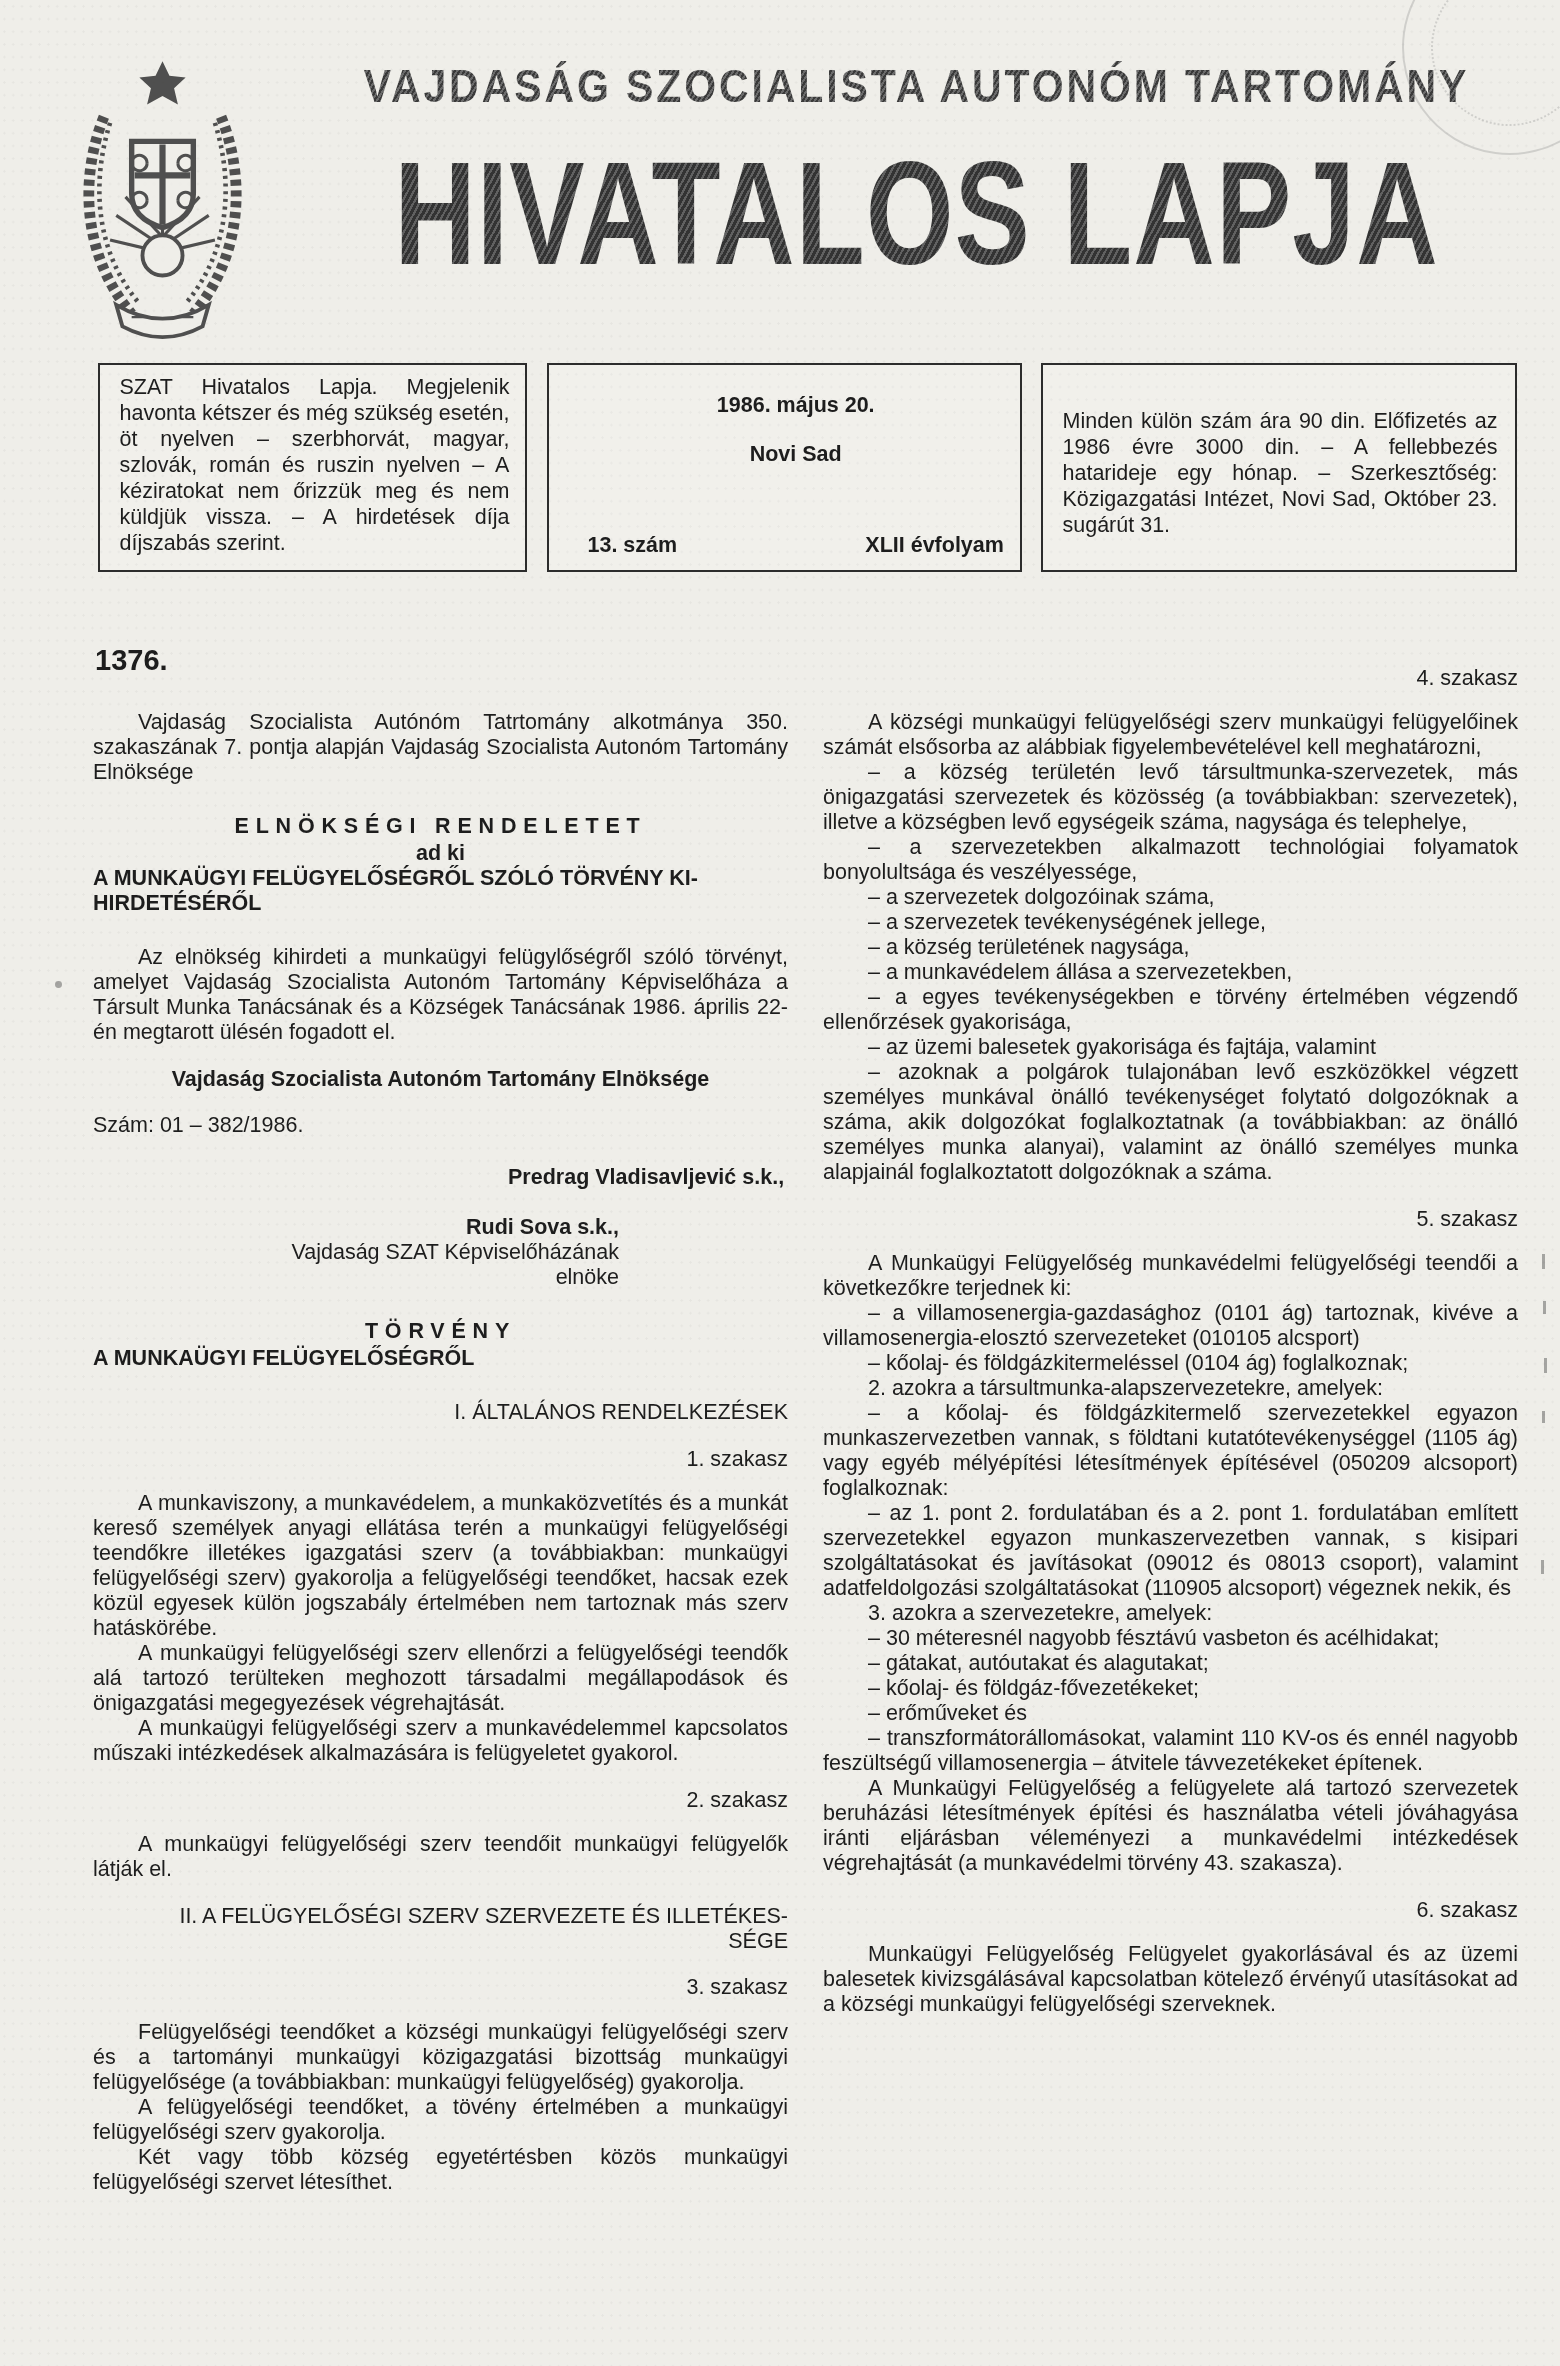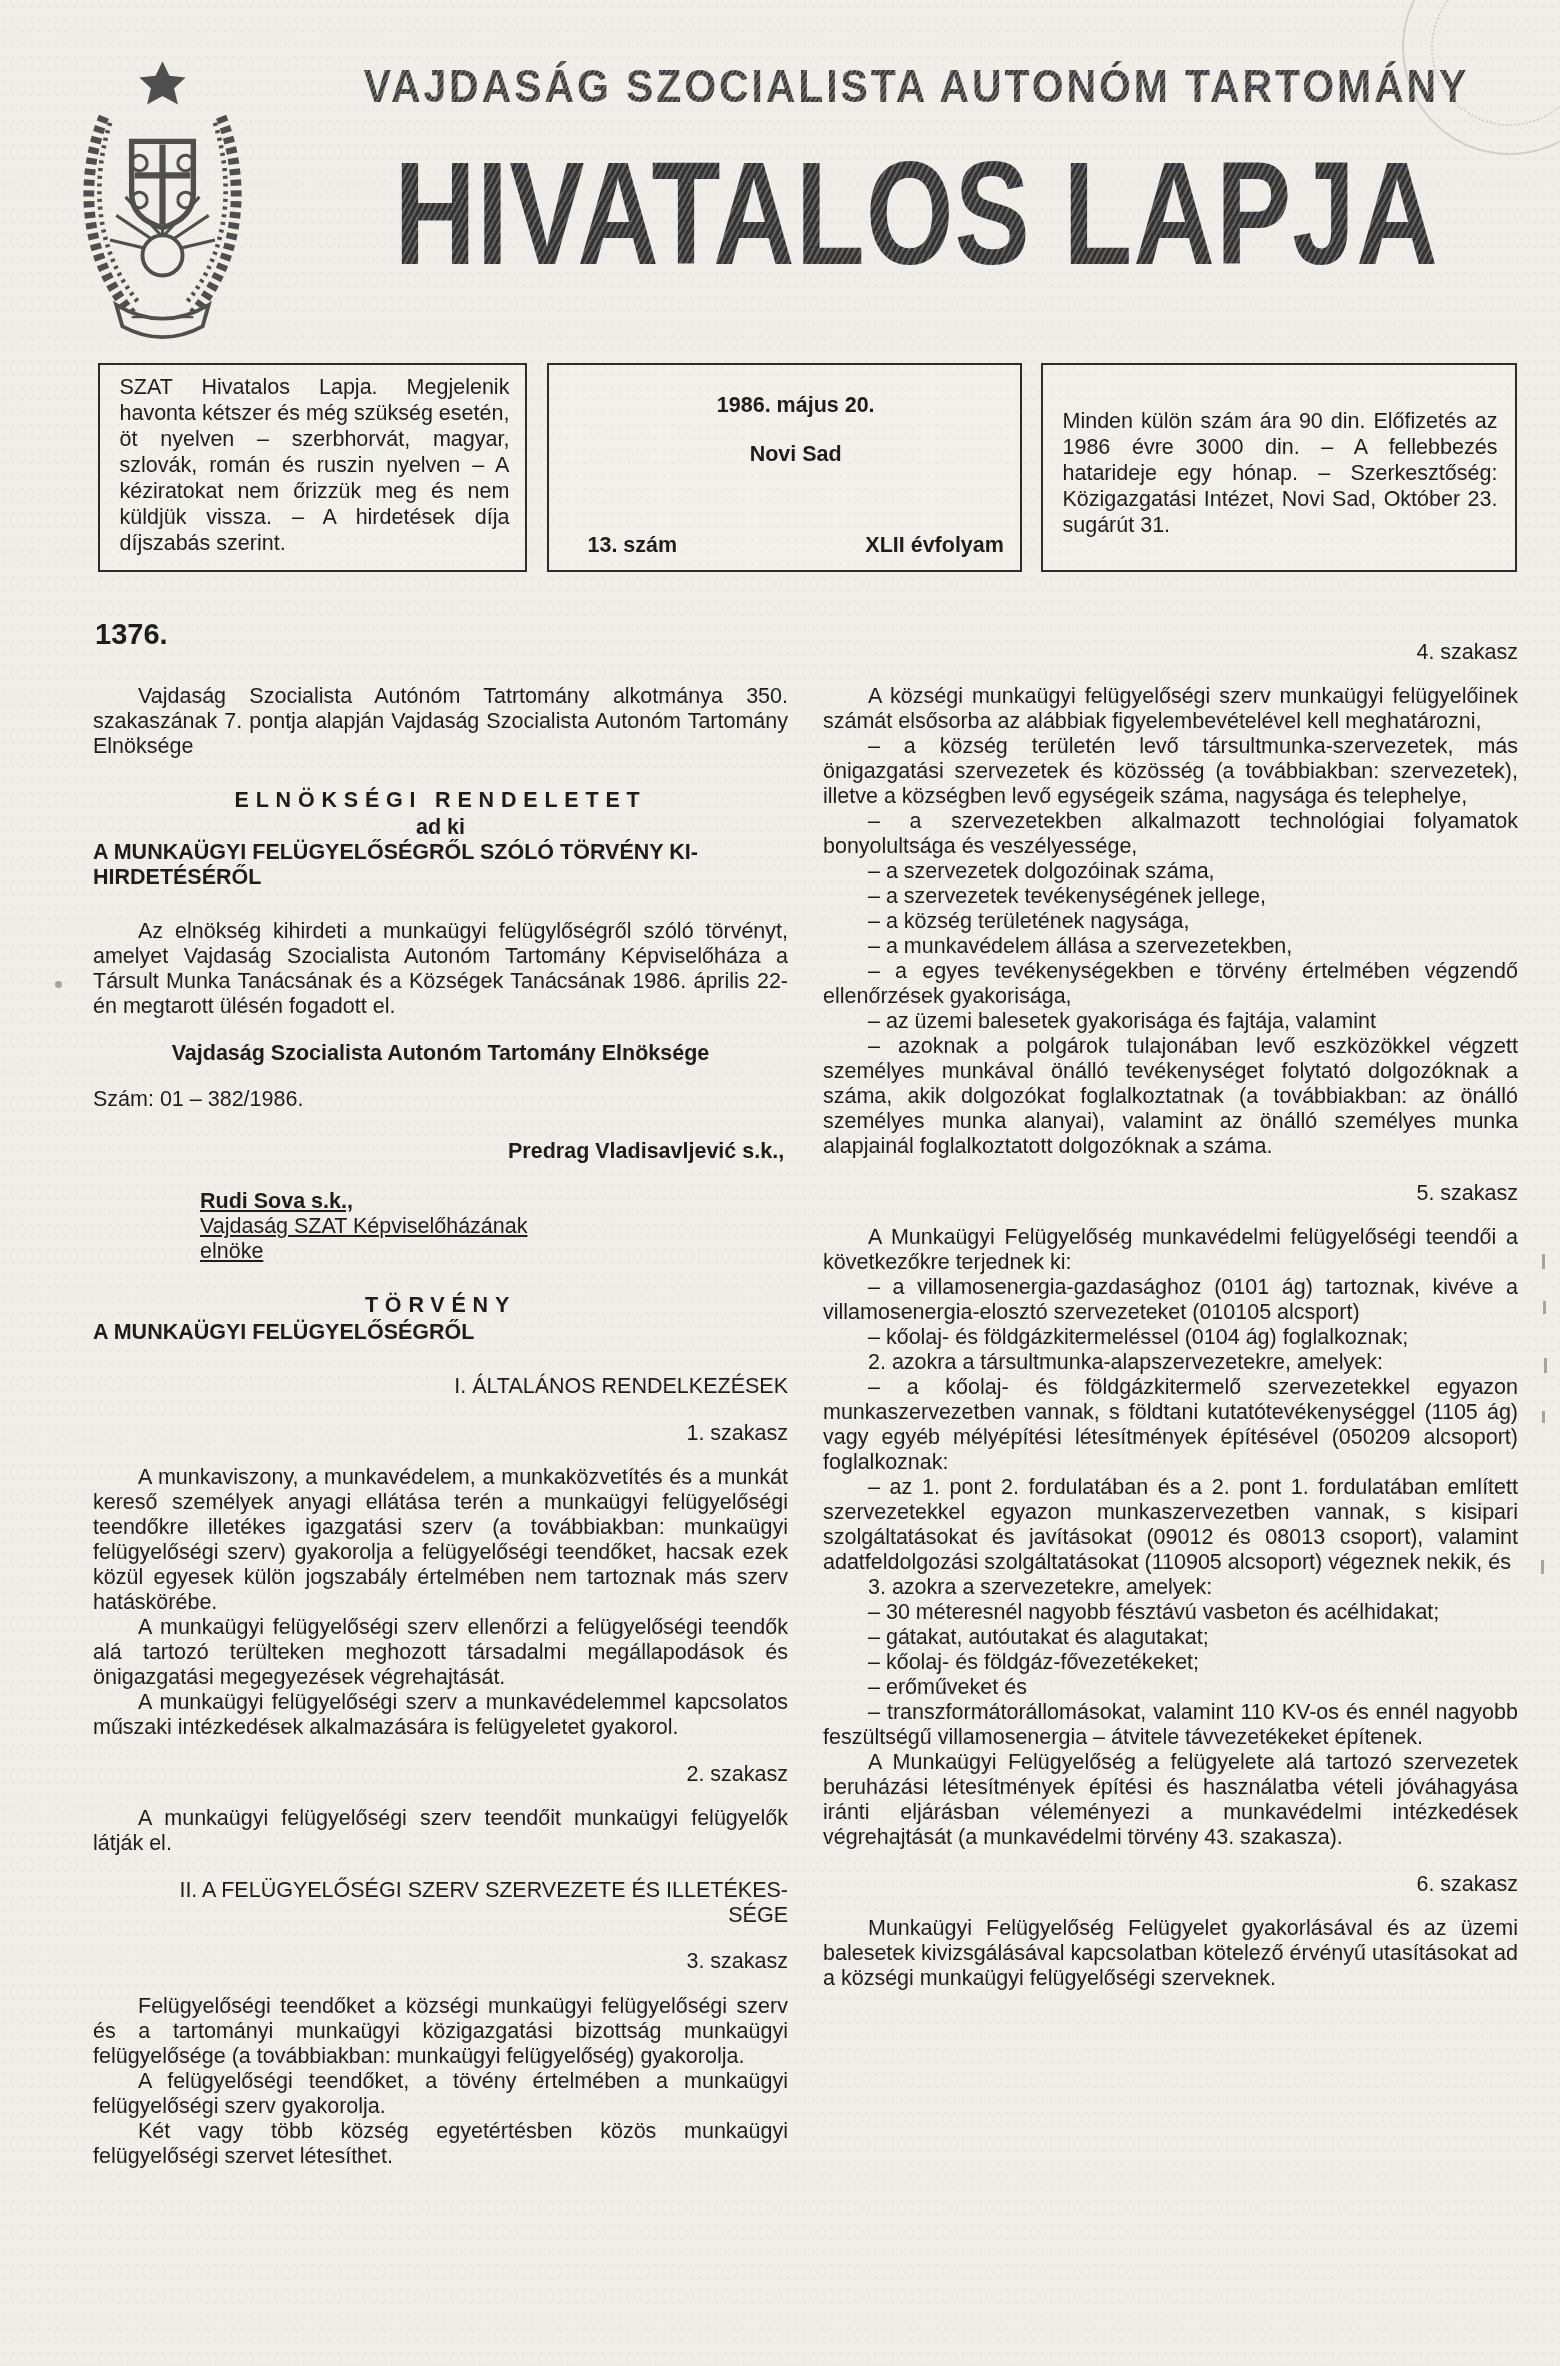--- a/index.html
+++ b/index.html
@@ -23,33 +23,33 @@
   
   .infobar{position:absolute;top:363px;left:98px;width:1419px;height:209px;display:flex;}
   .ibox{border:2.9px solid #2c2c2c;box-sizing:border-box;font-size:21.5px;line-height:26px;background:rgba(255,255,255,0.12);}
   .ibox.left{width:429px;padding:8.8px 15.6px 5.9px 19.5px;text-align:justify;}
   .ibox.mid{width:475px;margin-left:19.5px;display:flex;flex-direction:column;font-weight:700;padding:0 15.6px 11.7px 39px;}
   .ibox.right{width:476px;margin-left:19.5px;padding:43px 17.6px 5.9px 19.5px;text-align:justify;}
   .mid-date{text-align:center;margin-top:27px;}
   .mid-city{text-align:center;margin-top:23.4px;}
   .mid-row{margin-top:auto;display:flex;justify-content:space-between;text-align:right;}
   
-  .columns{position:absolute;top:618px;left:93px;width:1426px;display:flex;}
+  .columns{position:absolute;top:644px;left:93px;width:1426px;display:flex;}
   .col{width:695px;font-size:21.5px;line-height:25px;}
   .col + .col{margin-left:35px;}
   .blk.p{text-align:justify;text-indent:45px;margin:0;}
   .blk.artnum{font-size:29px;line-height:33px;font-weight:700;margin:0 0 33px 2px;}
   .blk.hc{text-align:right;margin:21.5px 0 19.5px;}
   .blk.hcb{text-align:center;font-weight:700;margin:21.5px 0;}
   .blk.hsp{text-align:center;font-weight:700;letter-spacing:6.8px;margin:29px 0 2px;}
   .blk.hsub{text-align:center;font-weight:700;margin:0;}
   .blk.hsubend{text-align:left;font-weight:700;margin:0 0 29px;}
   .blk.line{margin:0;}
   .blk.sigr{text-align:right;margin:27px 3.9px 0 0;}
-  .blk.sigl{margin:25px 0 3.9px 107px;width:419px;text-align:left;text-decoration:underline;}
+  .blk.sigl{margin:25px 0 3.9px 107px;width:419px;text-align:right;}
   .sig-name{font-weight:700;}
   
   .stamp{position:absolute;top:-60px;right:-57px;width:211px;height:211px;border:2.9px solid #8f8f8f;
          border-radius:50%;opacity:.32;transform:rotate(-14deg);}
   .stamp::after{content:"";position:absolute;left:27px;top:27px;right:27px;bottom:27px;
          border:2px dotted #8f8f8f;border-radius:50%;}
   .artifact{position:absolute;background:#4a4a4a;opacity:.45;}
   .dot{border-radius:50%;}
 </style>
 </head>

